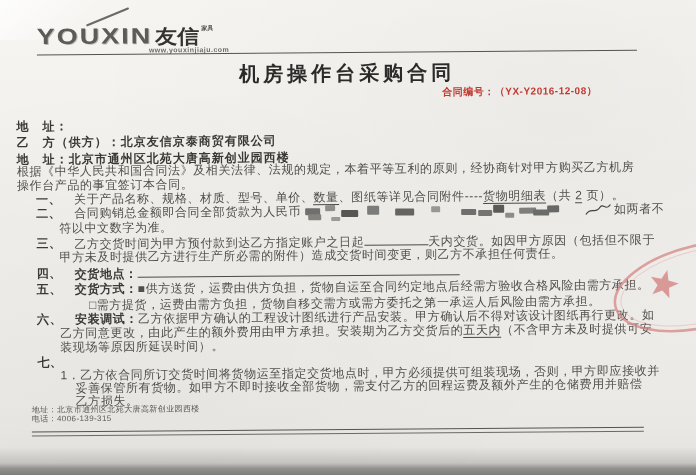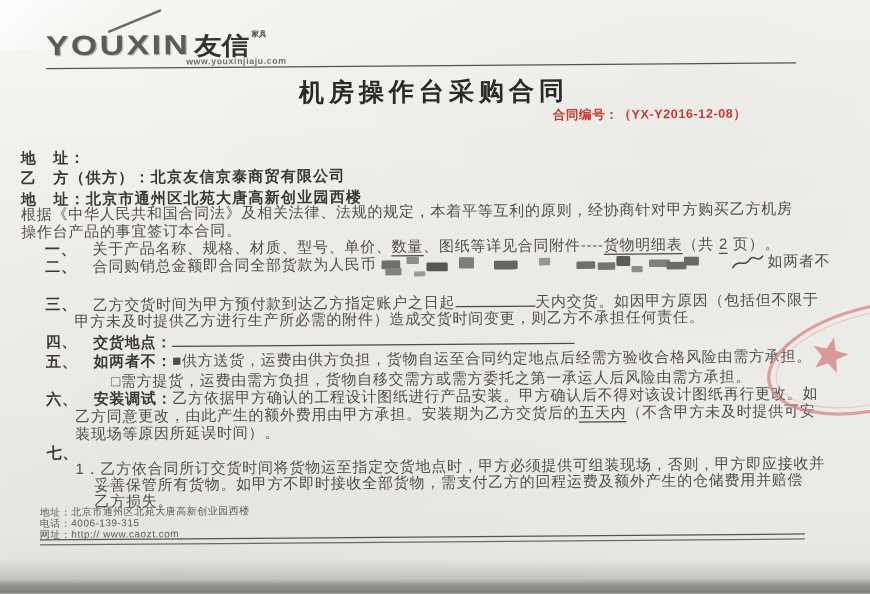--- a/index.html
+++ b/index.html
@@ -111,37 +111,38 @@
     <div class="abs body-line pre1">根据《中华人民共和国合同法》及相关法律、法规的规定，本着平等互利的原则，经协商针对甲方购买乙方机房</div>
     <div class="abs body-line pre2">操作台产品的事宜签订本合同。</div>
 
     <div class="abs body-line num c1n">一、</div>
     <div class="abs body-line c1b"><span>关于产品名称、规格、材质、型号、单价、</span><span class="u">数量</span><span>、图纸等详见合同附件----</span><span class="u">货物明细表</span><span>（共 </span><span class="u">2</span><span> 页）。</span></div>
 
     <div class="abs body-line num c2n">二、</div>
     <div class="abs body-line c2l1"><span>合同购销总金额即合同全部货款为人民币</span><span class="redact-inline"><span class="rb rb1"></span><span class="rb rb2"></span><span class="rb rb3"></span><span class="rb rb4"></span><span class="rb rb5"></span><span class="rb rb6"></span><span class="rb rb7"></span><span class="rb rb8"></span><span class="rb rb9"></span><span class="rb rb10"></span></span><svg class="squiggle" width="26" height="13" viewBox="0 0 26 13">
           <path d="M1 11 C6 3 10 12 15 4 C18 0 21 8 25 2" stroke="#44423f" stroke-width="1.2" fill="none" stroke-linecap="round"></path>
         </svg><span>如两者不</span></div>
+    <div class="abs body-line c2l2">符以中文数字为准。</div>
     <div class="abs redact-sub">
         <span class="rb rc1"></span>
         <span class="rb rc2"></span>
         <span class="rb rc3"></span>
         <span class="rb rc4"></span>
         <span class="rb rc5"></span>
       </div>
 
     <div class="abs body-line num c3n">三、</div>
     <div class="abs body-line c3l1"><span>乙方交货时间为甲方预付款到达乙方指定账户之日起</span><span class="blank" style="width:64px"></span><span>天内交货。如因甲方原因（包括但不限于</span></div>
     <div class="abs body-line c3l2">甲方未及时提供乙方进行生产所必需的附件）造成交货时间变更，则乙方不承担任何责任。</div>
 
     <div class="abs body-line num c4n">四、</div>
     <div class="abs body-line c4b"><span class="bold">交货地点：</span><span class="blank" style="width:322px"></span></div>
 
     <div class="abs body-line num c5n">五、</div>
-    <div class="abs body-line c5l1"><span class="bold">如两者不：</span><span>■供方送货，运费由供方负担，货物自运至合同约定地点后经需方验收合格风险由需方承担。</span></div>
+    <div class="abs body-line c5l1"><span class="bold">交货方式：</span><span>■供方送货，运费由供方负担，货物自运至合同约定地点后经需方验收合格风险由需方承担。</span></div>
     <div class="abs body-line c5l2">□需方提货，运费由需方负担，货物自移交需方或需方委托之第一承运人后风险由需方承担。</div>
 
     <div class="abs body-line num c6n">六、</div>
     <div class="abs body-line c6l1"><span class="bold">安装调试：</span><span>乙方依据甲方确认的工程设计图纸进行产品安装。甲方确认后不得对该设计图纸再行更改。如</span></div>
     <div class="abs body-line c6l2"><span>乙方同意更改，由此产生的额外费用由甲方承担。安装期为乙方交货后的</span><span class="u">五天内</span><span>（不含甲方未及时提供可安</span></div>
     <div class="abs body-line c6l3">装现场等原因所延误时间）。</div>
 
     <div class="abs body-line num c7n">七、</div>
     <div class="abs body-line c7s1">1．乙方依合同所订交货时间将货物运至指定交货地点时，甲方必须提供可组装现场，否则，甲方即应接收并</div>
     <div class="abs body-line c7s2">妥善保管所有货物。如甲方不即时接收全部货物，需支付乙方的回程运费及额外产生的仓储费用并赔偿</div>
@@ -150,20 +151,19 @@
     <svg class="stamp" viewBox="0 0 96 110">
       <g transform="rotate(-13 96 48)" opacity="0.7">
         <ellipse cx="100" cy="50" rx="88" ry="41" fill="none" stroke="#d4807e" stroke-width="2.6"></ellipse>
         <ellipse cx="100" cy="50" rx="82" ry="36" fill="none" stroke="#dc9a98" stroke-width="0.9" opacity="0.6"></ellipse>
       </g>
       <polygon transform="rotate(14 63 47)" points="63,32 66.6,42 77.3,42.4 68.9,48.9 71.8,59.1 63,53.2 54.2,59.1 57.1,48.9 48.7,42.4 59.4,42" fill="#ce6e6c" opacity="0.65"></polygon>
     </svg>
 
     <div class="abs footer-line f1">地址：北京市通州区北苑大唐高新创业园西楼</div>
     <div class="abs footer-line f2">电话：4006-139-315</div>
-    <div class="abs footer-line f3">网址：http:// www.caozt.com</div>
     <div class="abs footer-rule"></div>
 
   </div>
 
   <div class="page-shadow"></div>
   <div class="bottom-band"></div>
 </div>
 
 </body></html>

